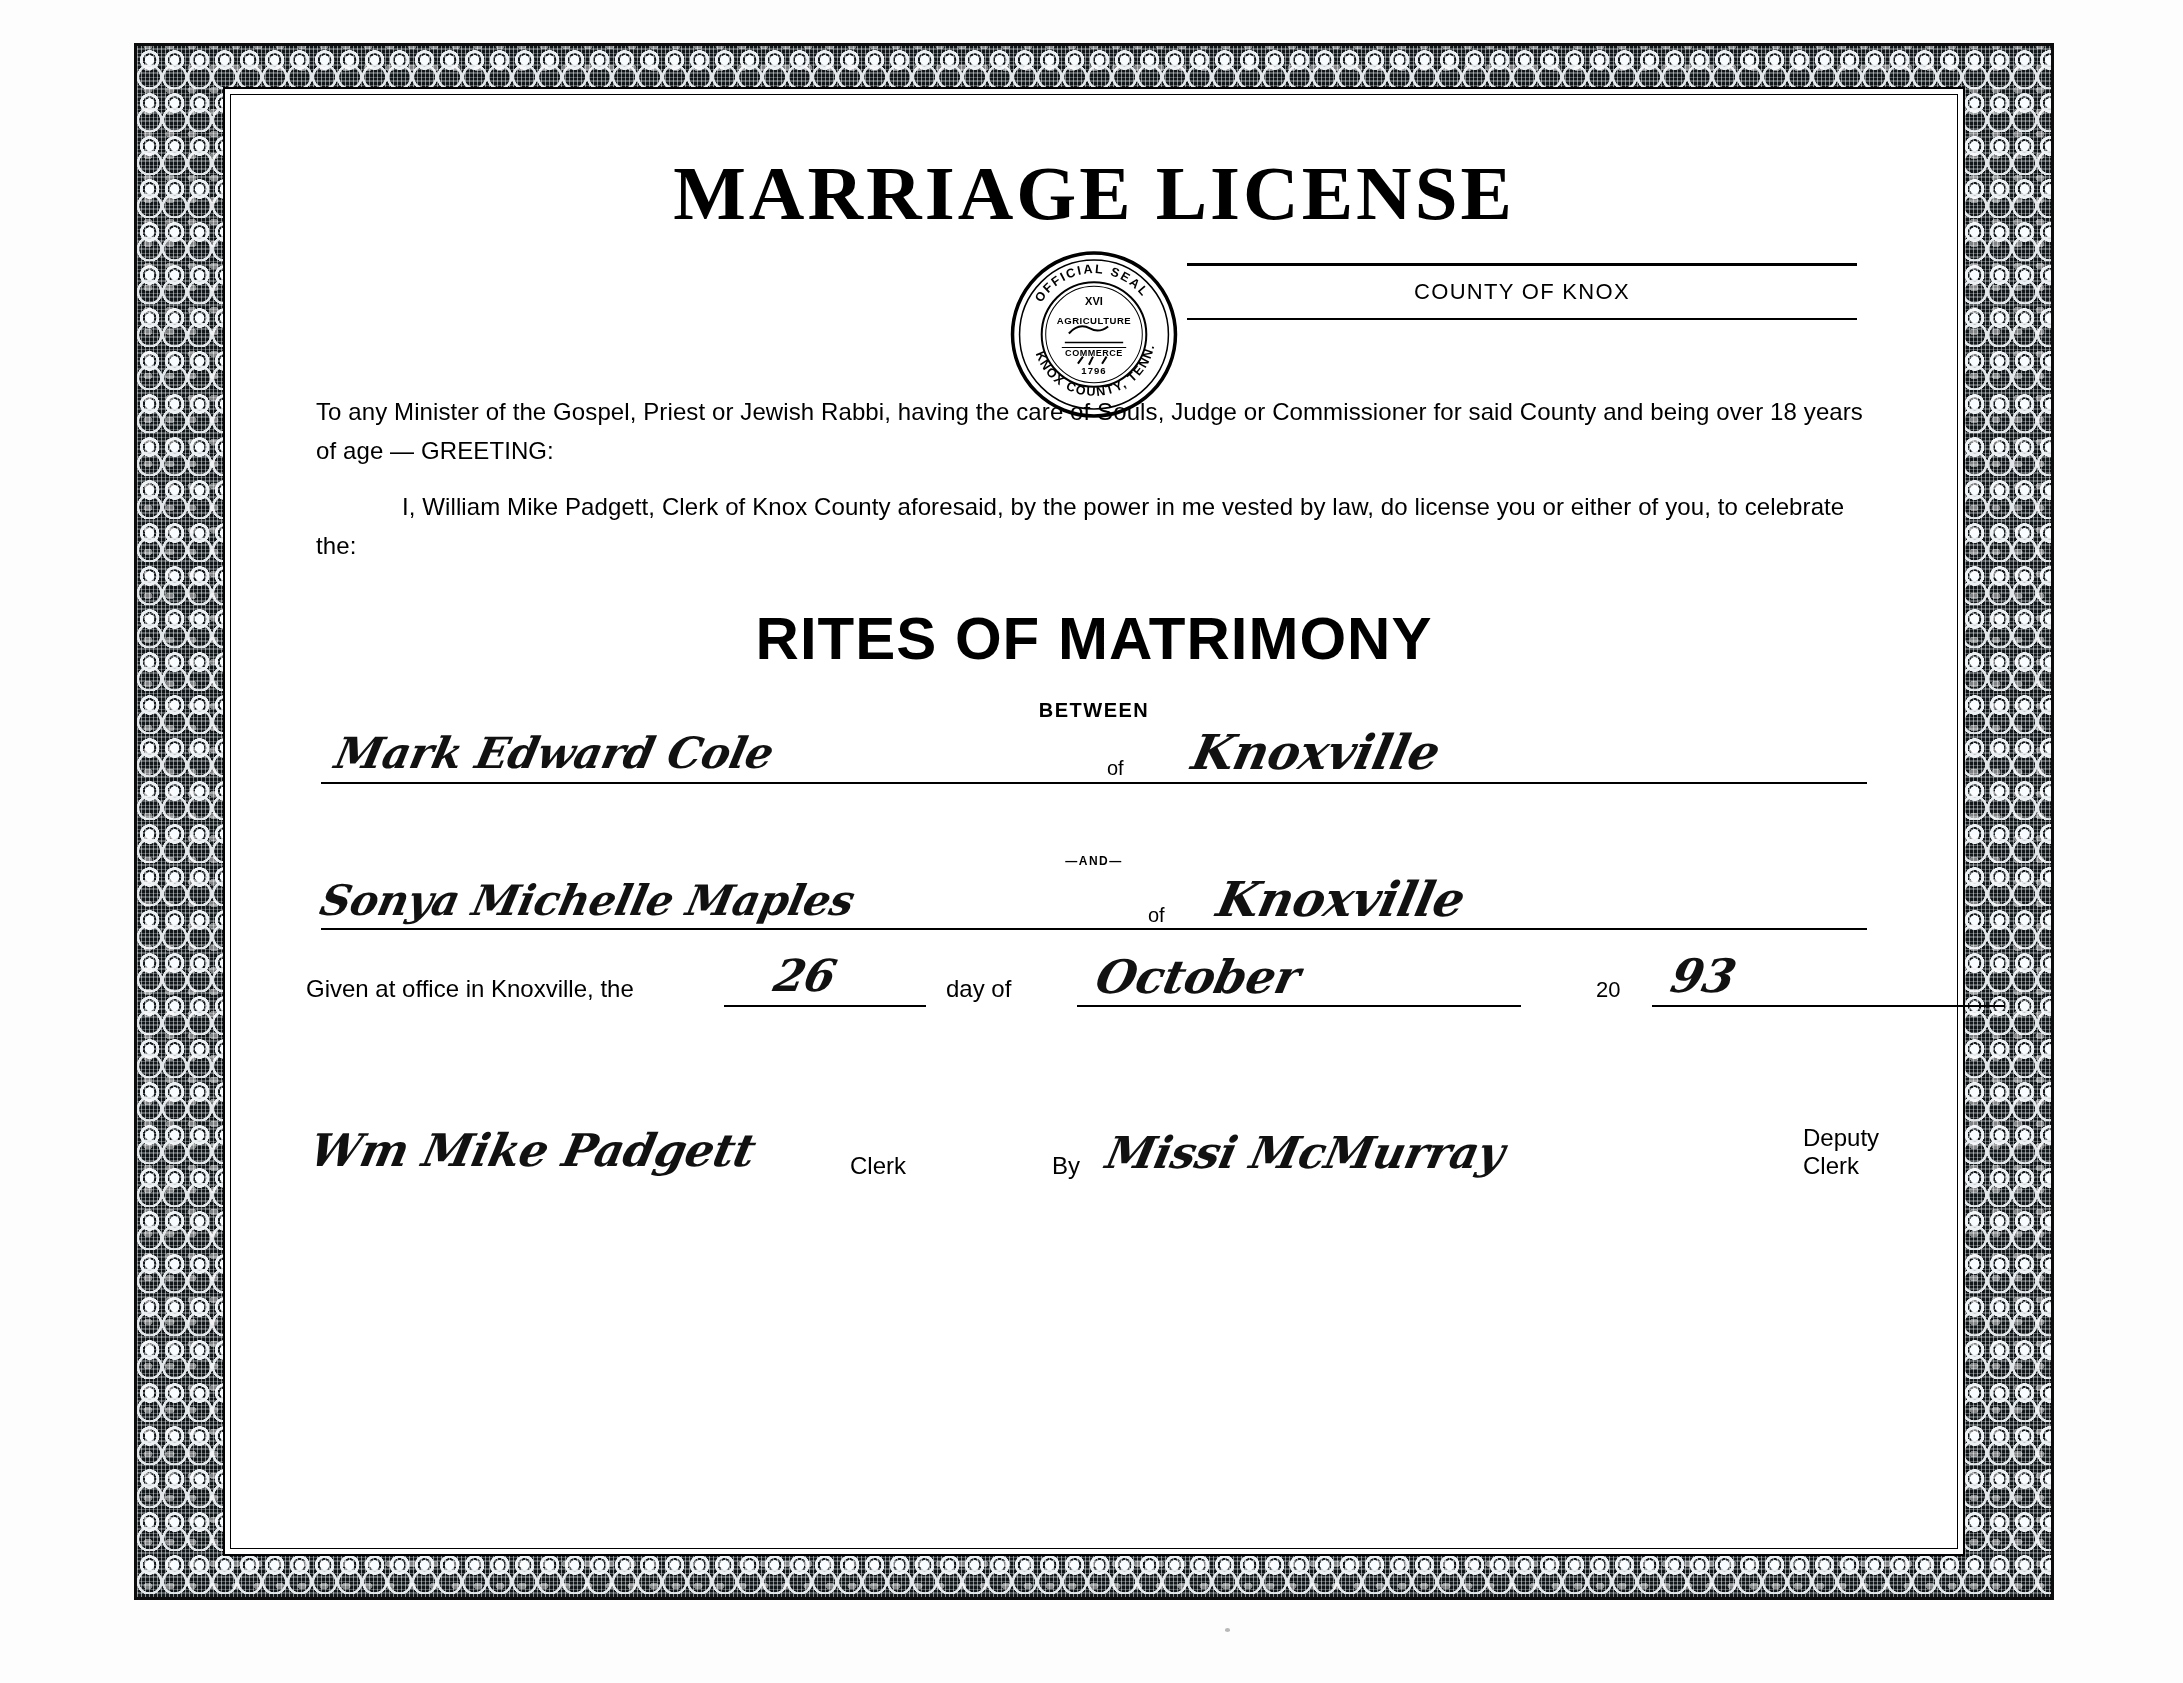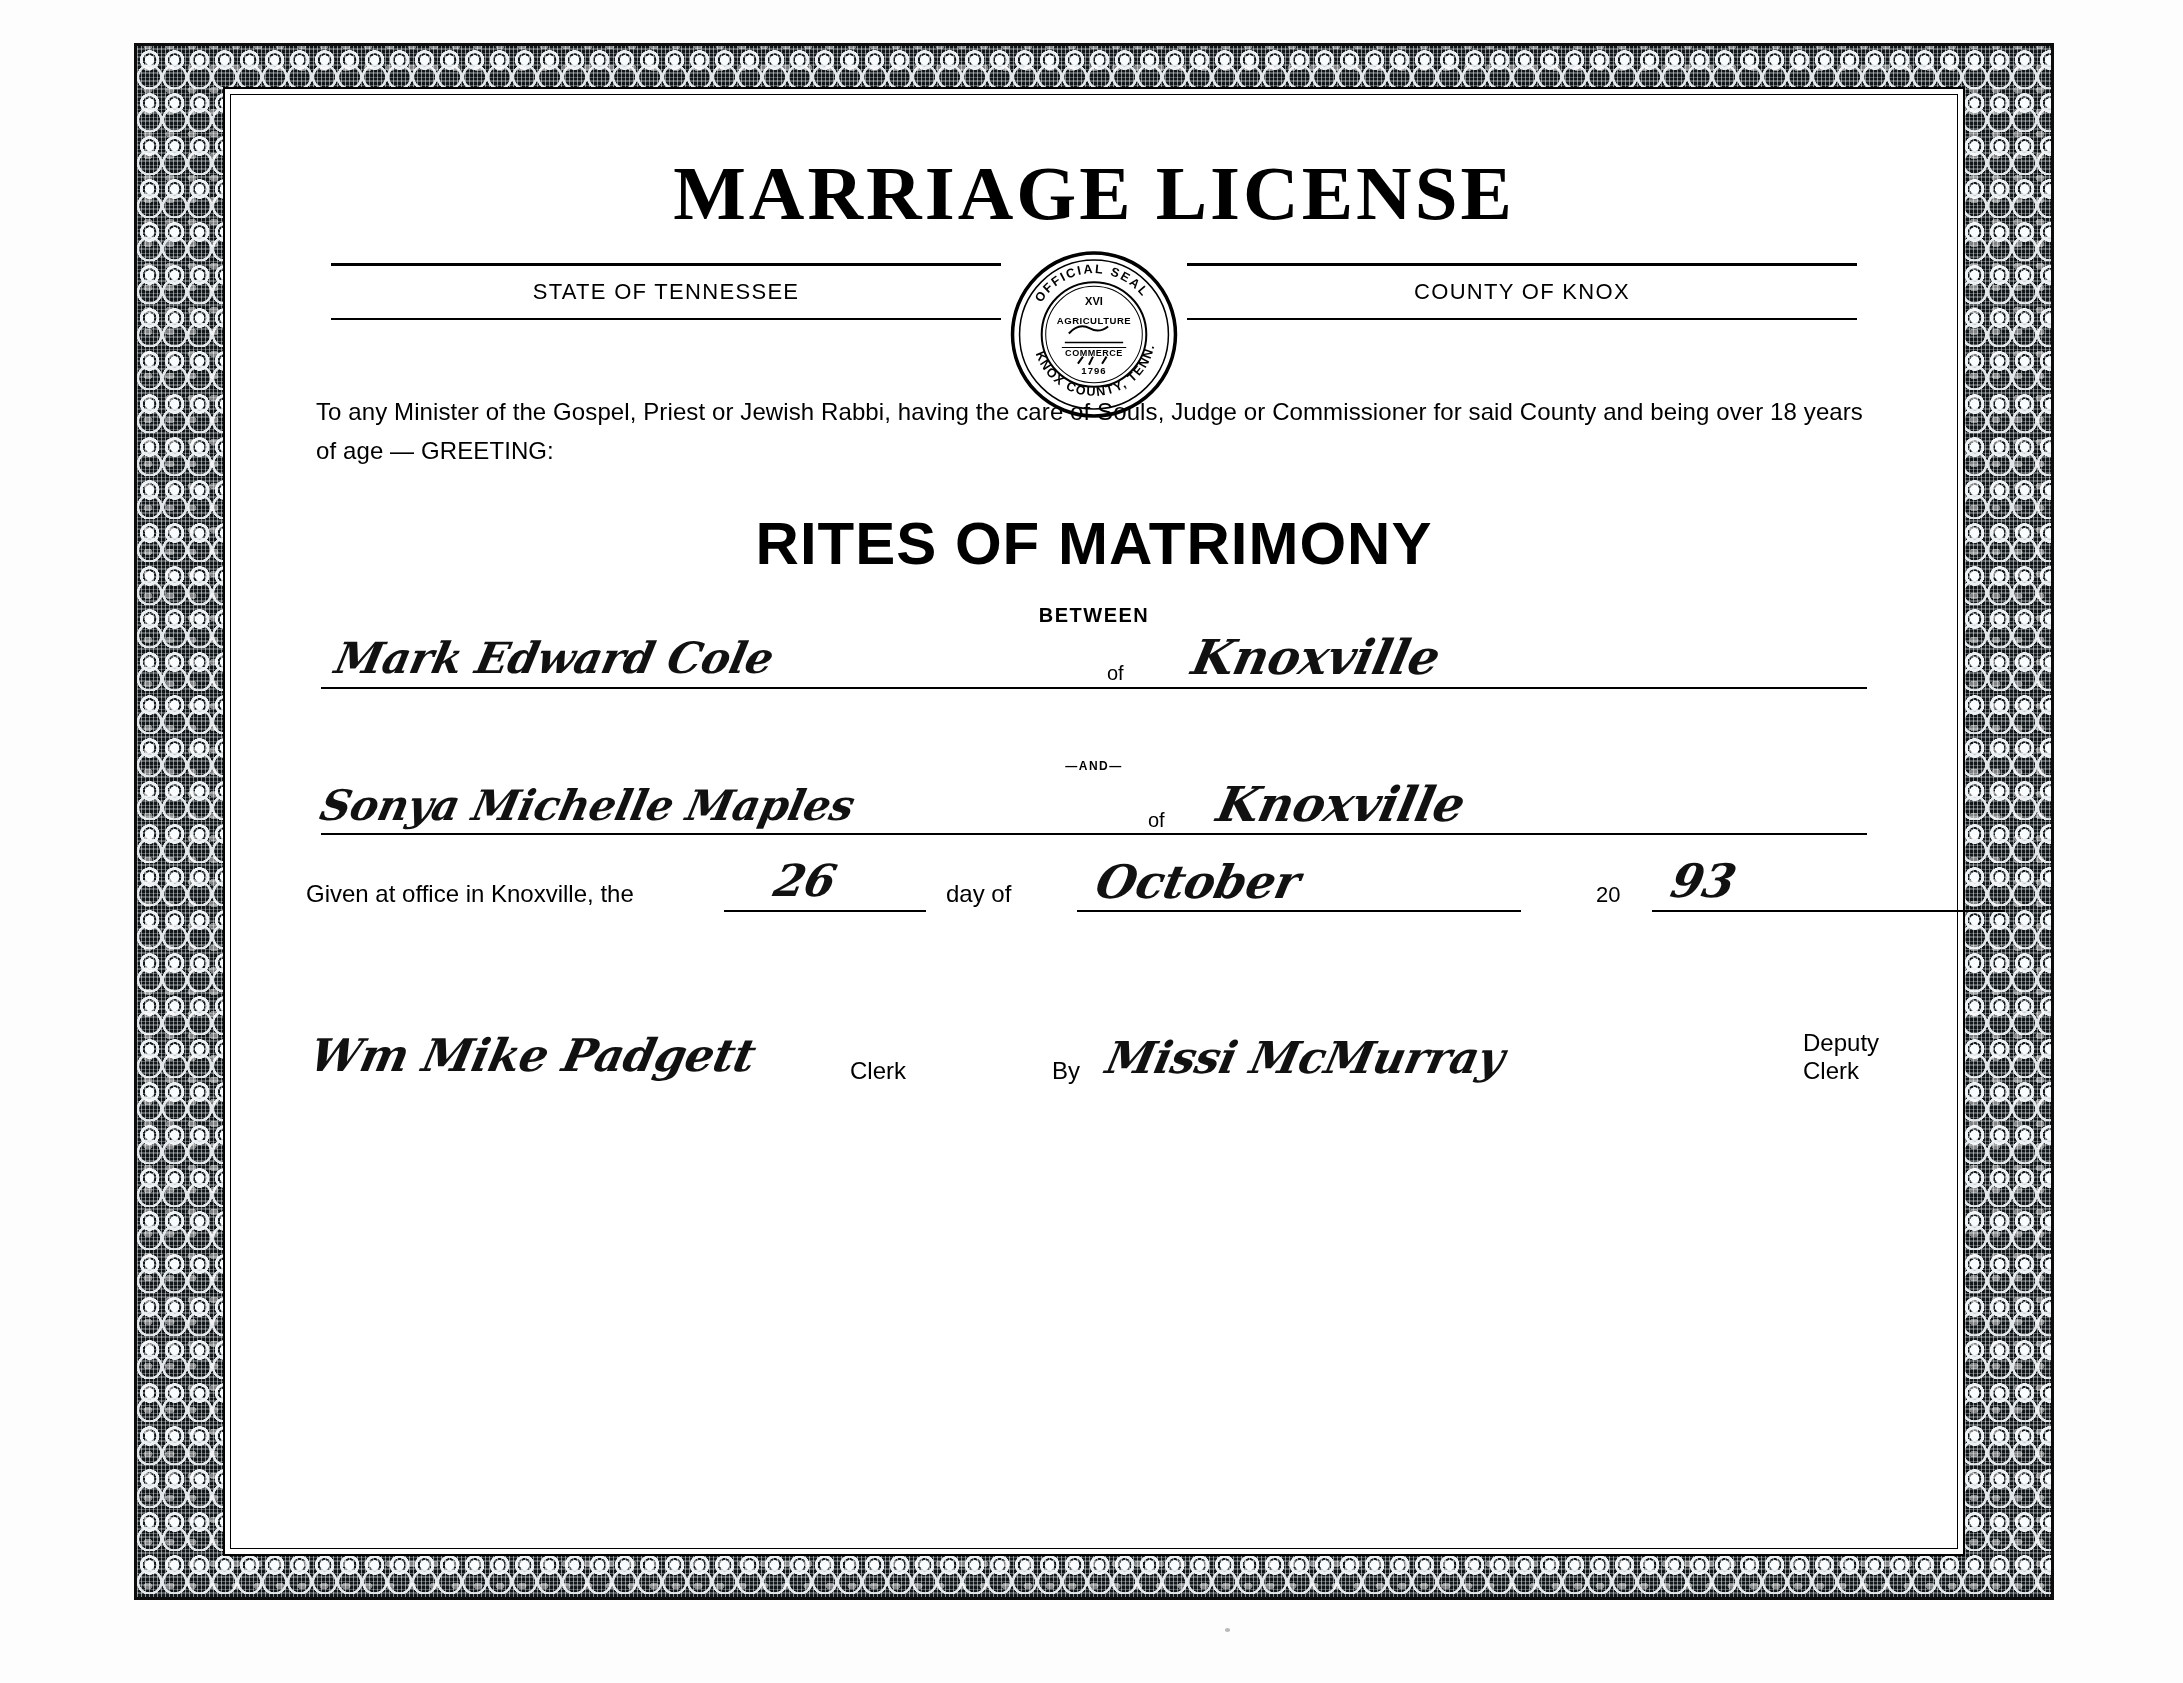--- a/index.html
+++ b/index.html
@@ -318,25 +318,20 @@
 
     <div class="frame-inner-line">
       <div class="frame-inner-line2">
 
         <div class="content">
 
           <div class="title">MARRIAGE LICENSE</div>
 
           <div class="state-band">
 
-            <div class="band-side left">
-              <div class="band-rule"></div>
-              <div class="band-label">STATE OF TENNESSEE</div>
-              <div class="band-rule"></div>
-            </div>
 
             <div class="band-side right">
               <div class="band-rule"></div>
               <div class="band-label">COUNTY OF KNOX</div>
               <div class="band-rule"></div>
             </div>
 
             <div class="seal">
               <svg width="171" height="171" viewBox="0 0 340 340" aria-hidden="true">
                 <circle cx="170" cy="170" r="162" fill="none" stroke="#000" stroke-width="7"></circle>
@@ -360,20 +355,21 @@
                 <path d="M120 168 q20 -22 42 -10 q18 10 36 -4" fill="none" stroke="#000" stroke-width="4"></path>
                 <path d="M112 186 h116" stroke="#000" stroke-width="3"></path>
                 <path d="M106 196 h128" stroke="#000" stroke-width="2"></path>
                 <path d="M138 228 l10 -14 M160 230 l8 -16 M186 228 l9 -14" stroke="#000" stroke-width="4"></path>
               </svg>
             </div>
           </div>
 
           <div class="body-text">
             <p>To any Minister of the Gospel, Priest or Jewish Rabbi, having the care of Souls, Judge or Commissioner for said County and being over 18 years of age — GREETING:</p>
+            <p class="indent">I, William Mike Padgett, Clerk of Knox County aforesaid, by the power in me vested by law, do license you or either of you, to celebrate the:</p>
           </div>
 
           <div class="rites">RITES OF MATRIMONY</div>
 
           <div class="between">BETWEEN</div>
 
           <div class="name-row">
             <div class="name-line"></div>
             <div class="script name-person">Mark Edward Cole</div>
             <div class="of-word">of</div>

